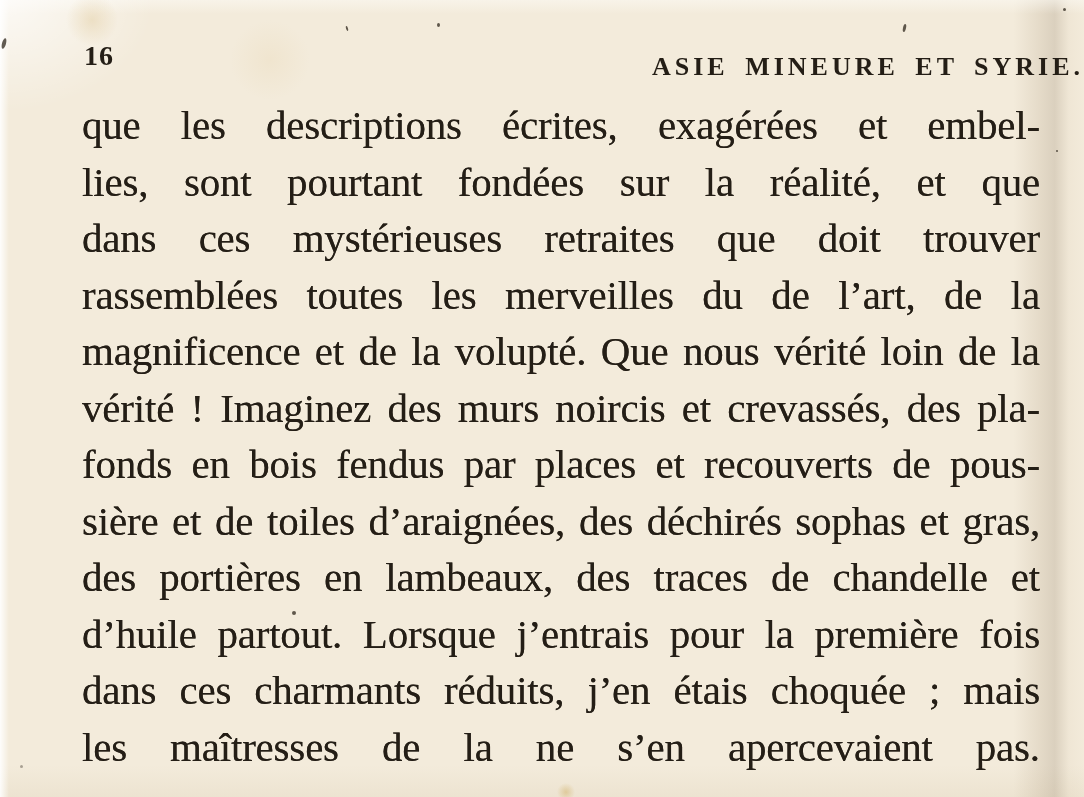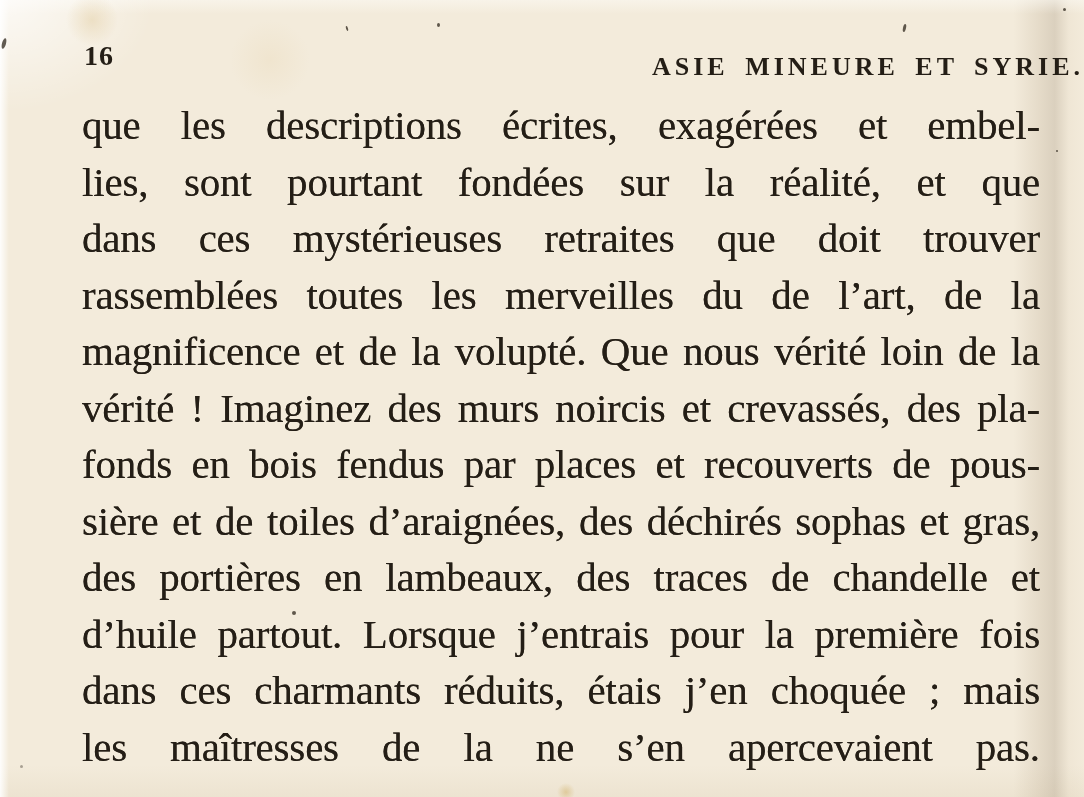--- a/index.html
+++ b/index.html
@@ -105,21 +105,21 @@
       <div class="line"><span>que</span><span>les</span><span>descriptions</span><span>écrites,</span><span>exagérées</span><span>et</span><span>embel-</span></div>
       <div class="line"><span>lies,</span><span>sont</span><span>pourtant</span><span>fondées</span><span>sur</span><span>la</span><span>réalité,</span><span>et</span><span>que</span></div>
       <div class="line"><span>dans</span><span>ces</span><span>mystérieuses</span><span>retraites</span><span>que</span><span>doit</span><span>trouver</span></div>
       <div class="line"><span>rassemblées</span><span>toutes</span><span>les</span><span>merveilles</span><span>du</span><span>de</span><span>l’art,</span><span>de</span><span>la</span></div>
       <div class="line"><span>magnificence</span><span>et</span><span>de</span><span>la</span><span>volupté.</span><span>Que</span><span>nous</span><span>vérité</span><span>loin</span><span>de</span><span>la</span></div>
       <div class="line"><span>vérité</span><span>!</span><span>Imaginez</span><span>des</span><span>murs</span><span>noircis</span><span>et</span><span>crevassés,</span><span>des</span><span>pla-</span></div>
       <div class="line"><span>fonds</span><span>en</span><span>bois</span><span>fendus</span><span>par</span><span>places</span><span>et</span><span>recouverts</span><span>de</span><span>pous-</span></div>
       <div class="line"><span>sière</span><span>et</span><span>de</span><span>toiles</span><span>d’araignées,</span><span>des</span><span>déchirés</span><span>sophas</span><span>et</span><span>gras,</span></div>
       <div class="line"><span>des</span><span>portières</span><span>en</span><span>lambeaux,</span><span>des</span><span>traces</span><span>de</span><span>chandelle</span><span>et</span></div>
       <div class="line"><span>d’huile</span><span>partout.</span><span>Lorsque</span><span>j’entrais</span><span>pour</span><span>la</span><span>première</span><span>fois</span></div>
-      <div class="line"><span>dans</span><span>ces</span><span>charmants</span><span>réduits,</span><span>étais</span><span>j’en</span><span>choquée</span><span>;</span><span>mais</span></div>
+      <div class="line"><span>dans</span><span>ces</span><span>charmants</span><span>réduits,</span><span>j’en</span><span>étais</span><span>choquée</span><span>;</span><span>mais</span></div>
       <div class="line"><span>les</span><span>maîtresses</span><span>de</span><span>la</span><span>ne</span><span>s’en</span><span>apercevaient</span><span>pas.</span></div>
     </main>
 
   <div class="speck s1"></div>
   <div class="speck s2"></div>
   <div class="speck s3"></div>
   <div class="speck s4"></div>
   <div class="speck s5"></div>
   <div class="speck s6"></div>
   <div class="speck s7"></div>

